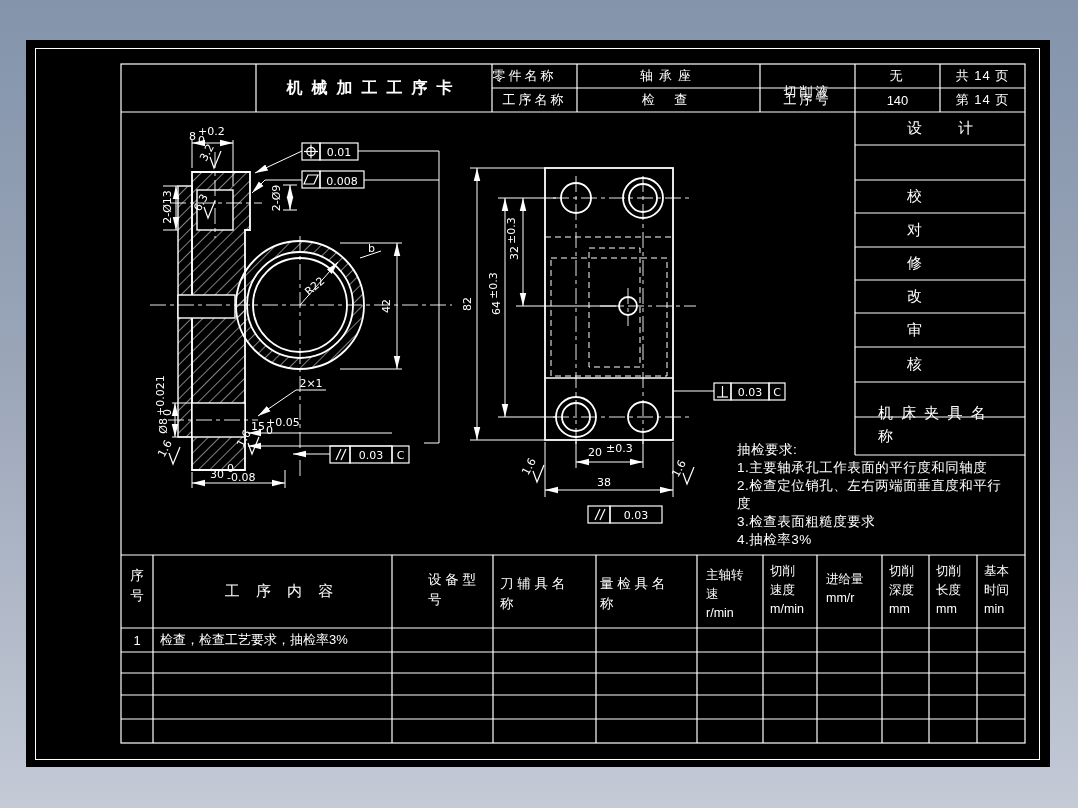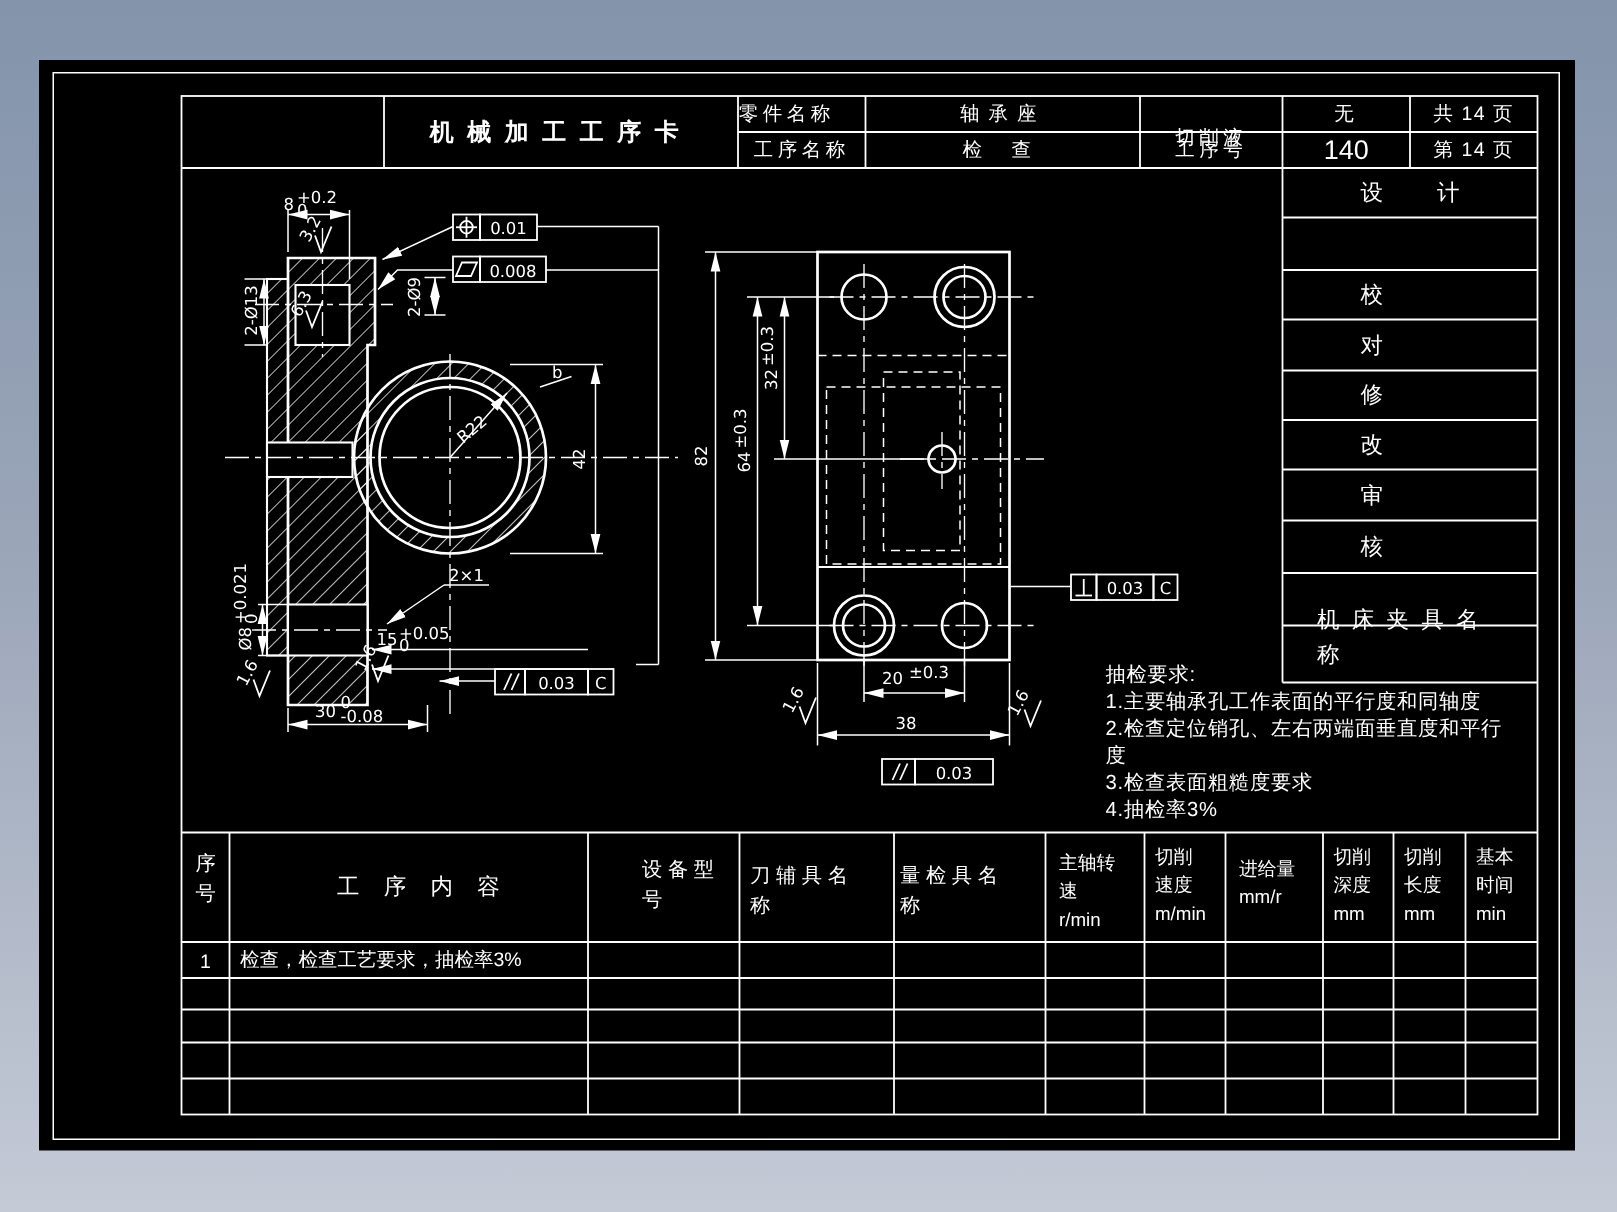--- a/index.html
+++ b/index.html
@@ -32,21 +32,21 @@
 <div class="abs" id="frame"></div>
 
 <div class="abs c title" style="left:256px;top:64px;width:236px;height:48px;">机械加工工序卡</div>
 <div class="abs c hdr-sm" style="left:492px;top:64px;width:65px;height:24px;">零件名称</div>
 <div class="abs c hdr-sm" style="left:492px;top:88px;width:85px;height:24px;">工序名称</div>
 <div class="abs c hdr-sm" style="left:577px;top:64px;width:183px;height:24px;letter-spacing:6px;">轴承座</div>
 <div class="abs c hdr-sm" style="left:577px;top:88px;width:183px;height:24px;letter-spacing:8px;">检 查</div>
 <div class="abs c hdr-sm" style="left:760px;top:80px;width:95px;height:24px;">切削液</div>
 <div class="abs c hdr-sm" style="left:760px;top:88px;width:95px;height:24px;">工序号</div>
 <div class="abs c hdr-sm" style="left:855px;top:64px;width:85px;height:24px;">无</div>
-<div class="abs c" style="left:855px;top:88px;width:85px;height:24px;font-size:18px;">140</div>
+<div class="abs c" style="left:855px;top:88px;width:85px;height:24px;font-size:13px;">140</div>
 <div class="abs c hdr-sm" style="left:940px;top:64px;width:85px;height:24px;letter-spacing:1px;">共 14 页</div>
 <div class="abs c hdr-sm" style="left:940px;top:88px;width:85px;height:24px;letter-spacing:1px;text-align:center;">第 14 页</div>
 
 <div class="abs sign sign0" style="left:855px;top:112px;width:170px;height:33px;">设计</div>
 <div class="abs sign" style="left:855px;top:145px;width:170px;height:35px;"></div>
 <div class="abs sign" style="left:855px;top:180px;width:170px;height:33px;">校</div>
 <div class="abs sign" style="left:855px;top:213px;width:170px;height:34px;">对</div>
 <div class="abs sign" style="left:855px;top:247px;width:170px;height:33px;">修</div>
 <div class="abs sign" style="left:855px;top:280px;width:170px;height:33px;">改</div>
 <div class="abs sign" style="left:855px;top:313px;width:170px;height:34px;">审</div>

